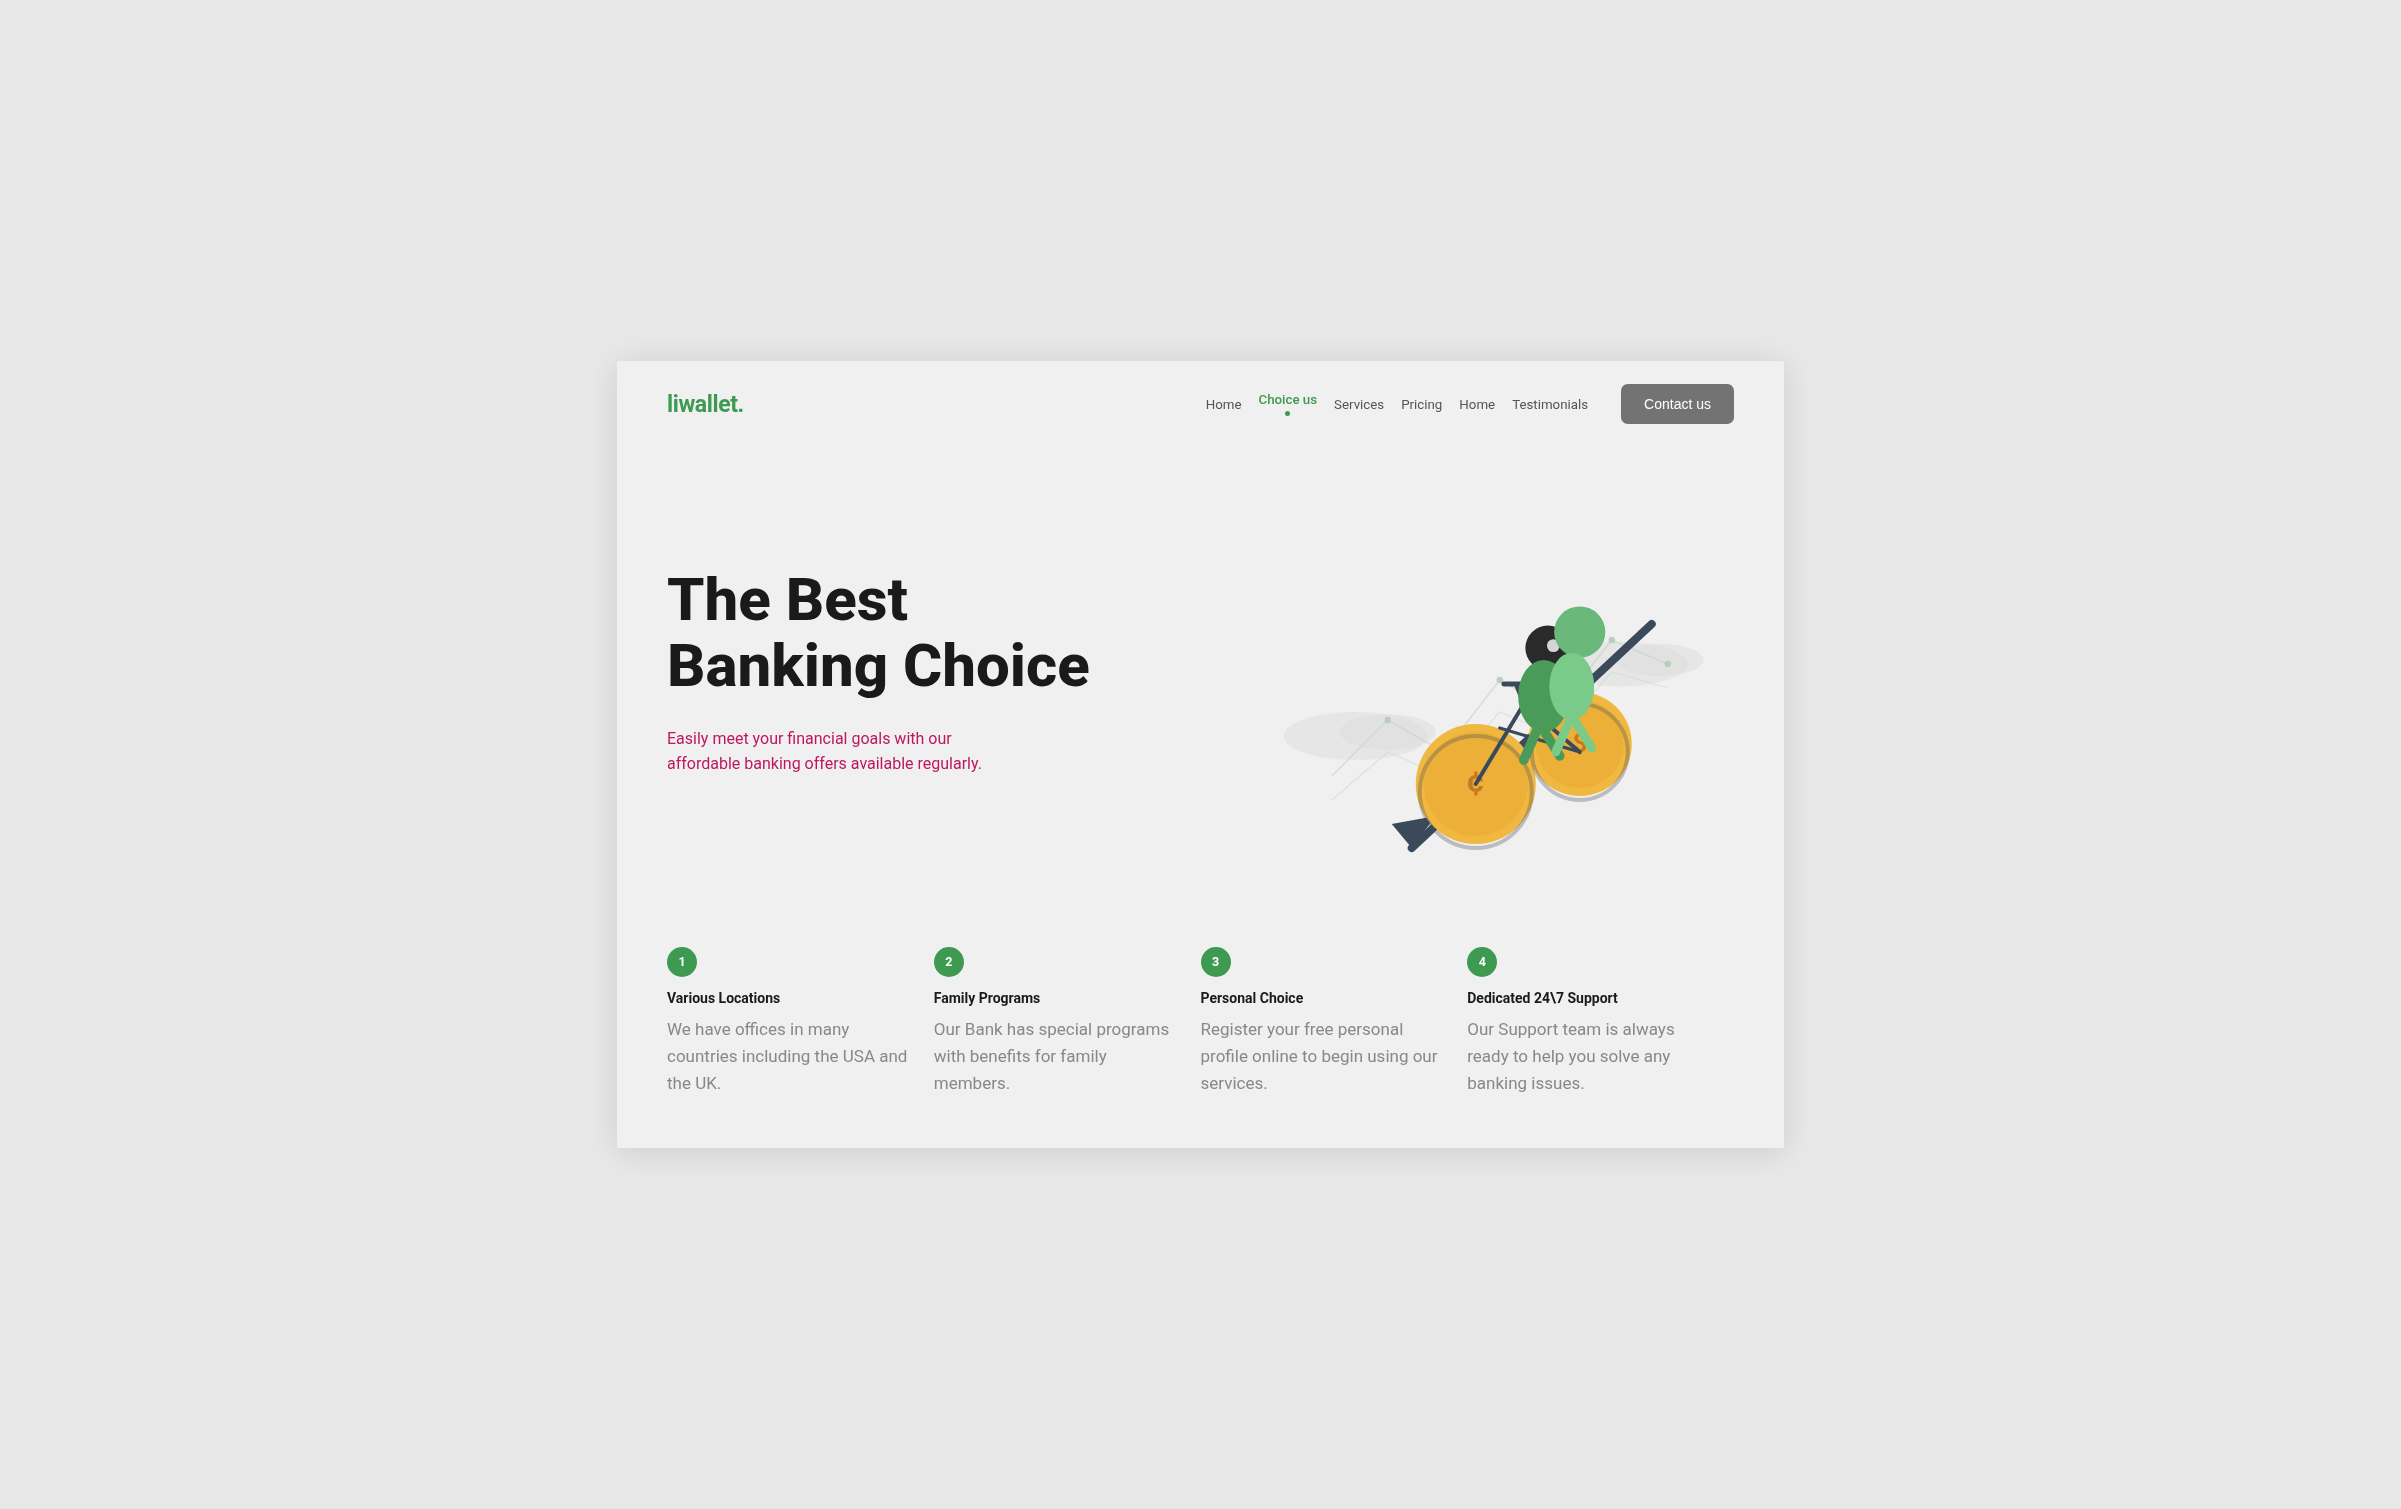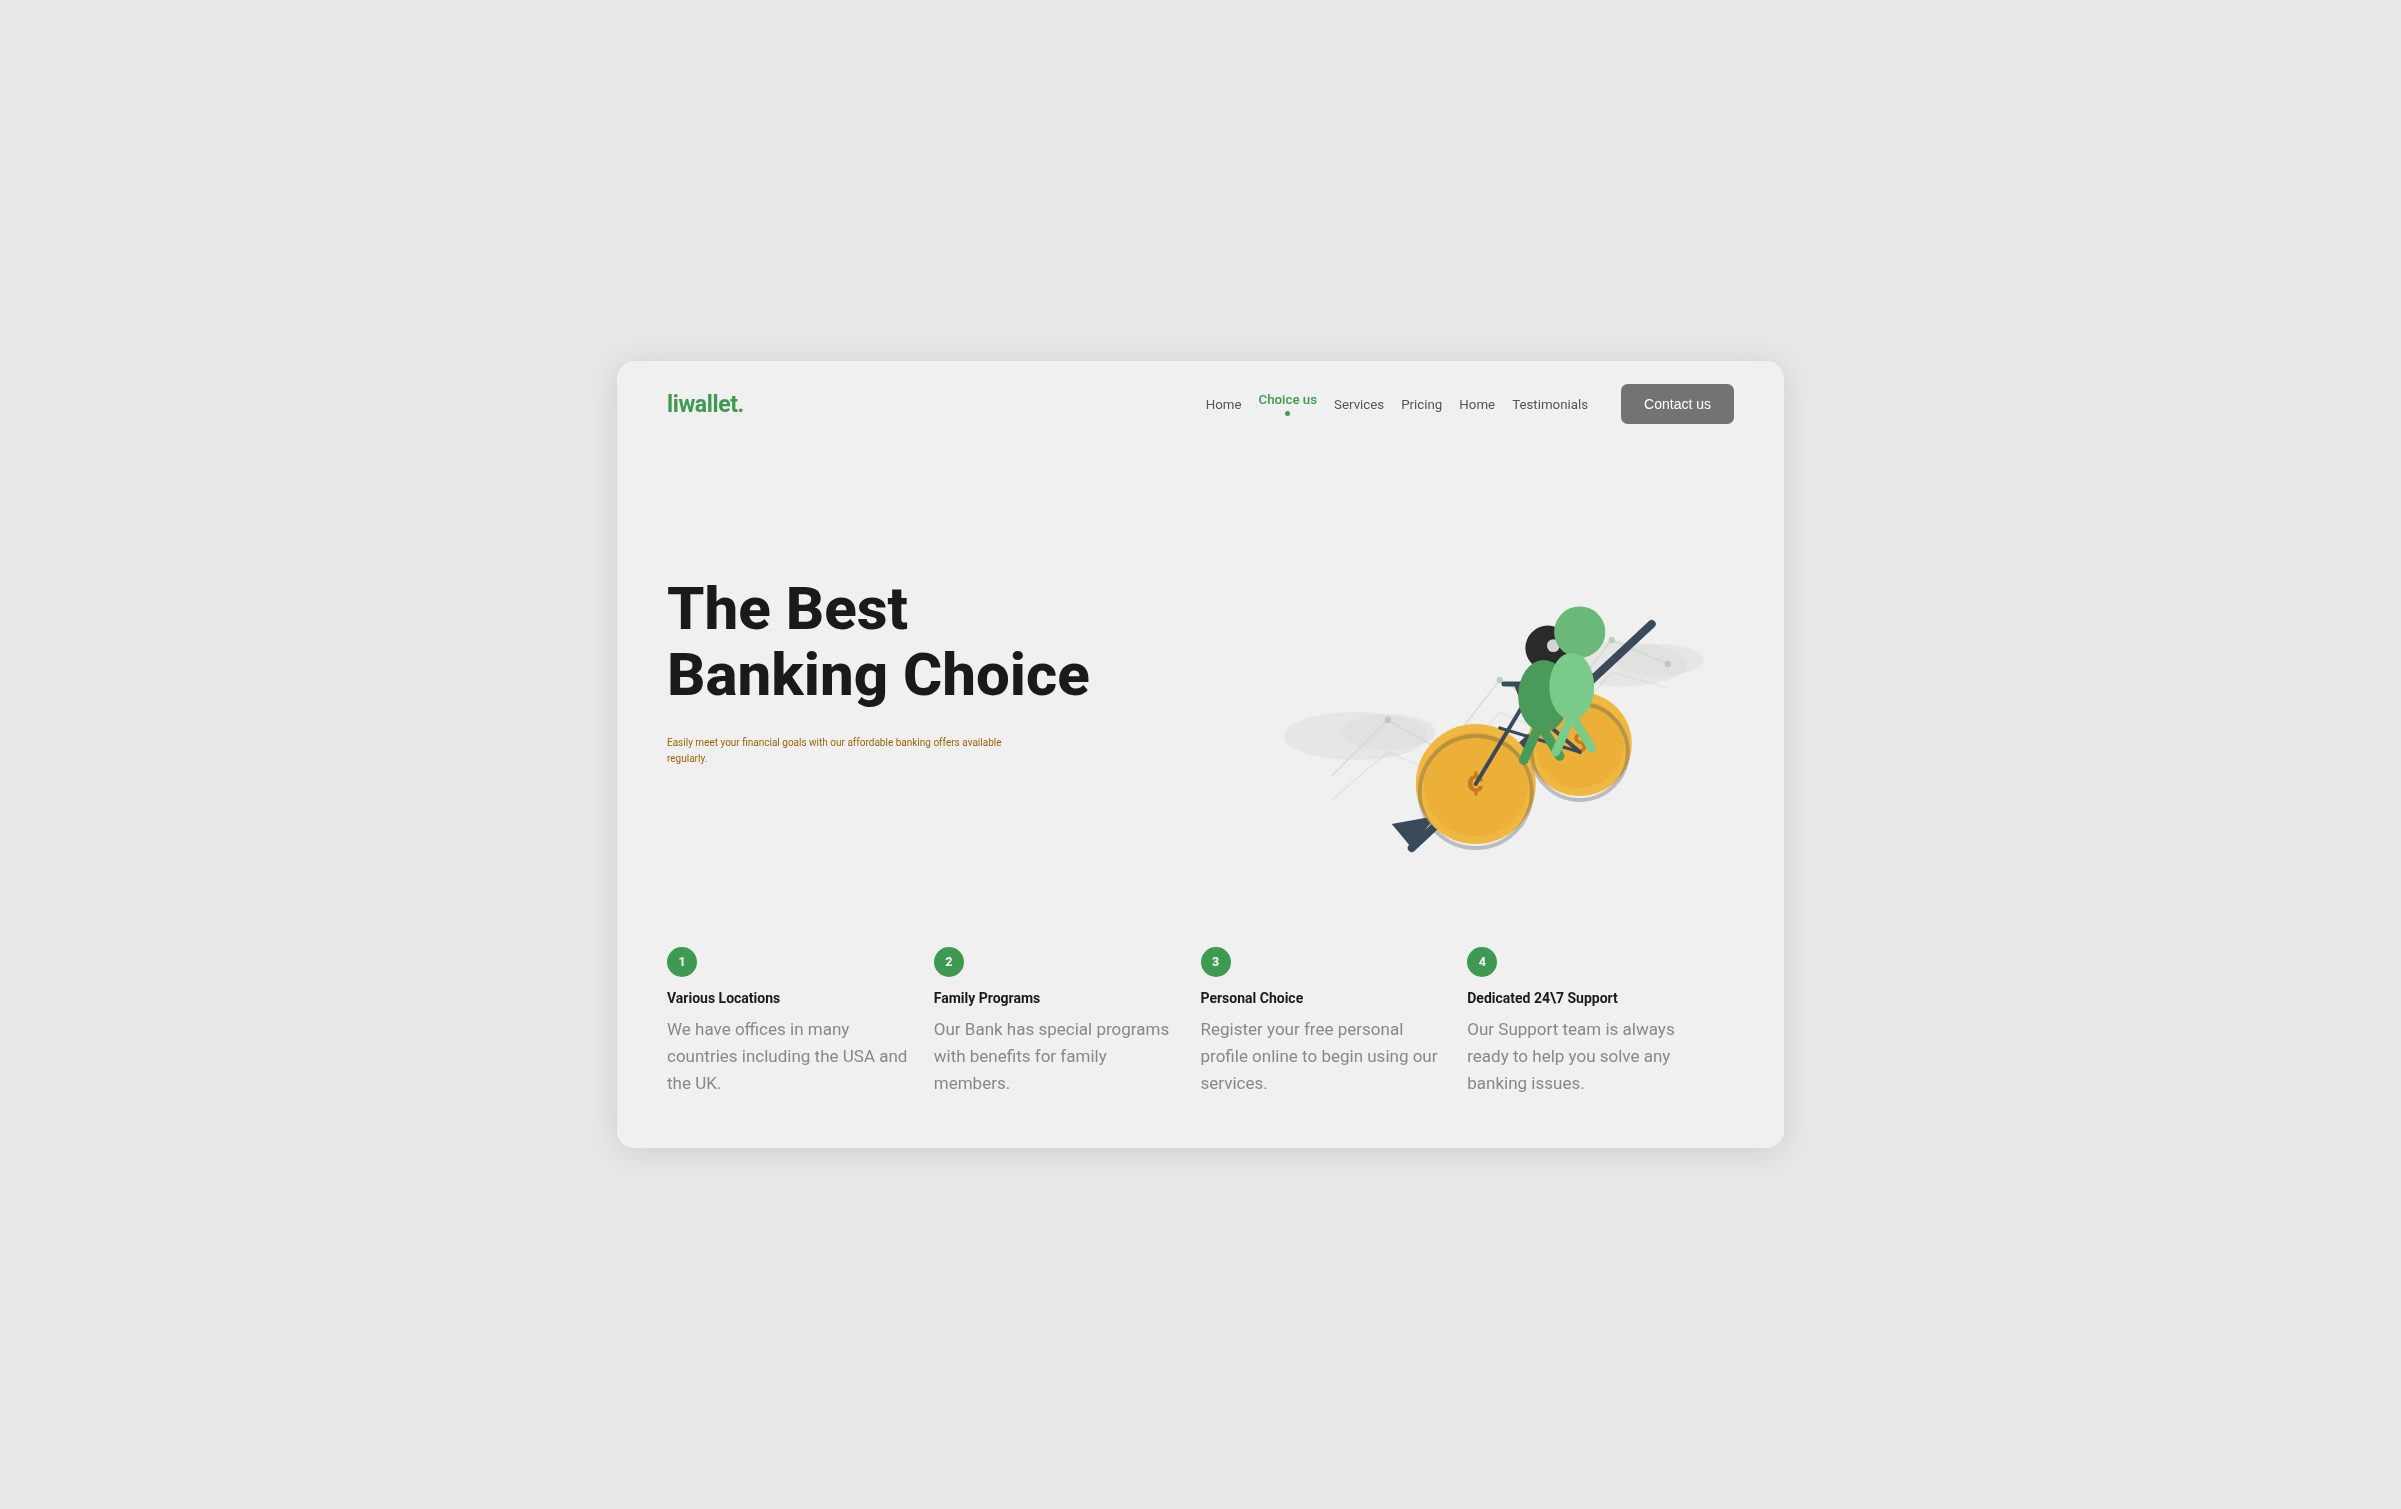--- a/index.html
+++ b/index.html
@@ -7,21 +7,21 @@
       font-family: -apple-system, BlinkMacSystemFont, 'Segoe UI', Roboto, sans-serif;
       background: #e8e8e8;
       display: flex;
       align-items: center;
       justify-content: center;
       min-height: 100vh;
       padding: 16.7px;
     }
     .page-wrapper {
       background: #f0f0f0;
-      border-radius: 18px;
+      border-radius: 3px;
       width: 100%;
       max-width: 1167px;
       overflow: hidden;
       box-shadow: 0 3.3px 33px rgba(0,0,0,0.12);
     }
     
     .navbar {
       display: flex;
       align-items: center;
       padding: 23px 50px;
@@ -89,22 +89,22 @@
       z-index: 2;
     }
     .hero-title {
       font-size: 60px;
       font-weight: 800;
       color: #1a1a1a;
       line-height: 1.1;
       margin-bottom: 27px;
     }
     .hero-subtitle {
-      font-size: 10px;
-      color: #a16207;
+      font-size: 16px;
+      color: #be185d;
       line-height: 1.6;
       max-width: 350px;
       margin-top: 12px;
     }
     .hero-illustration {
       flex: 0 0 50%;
       position: relative;
       height: 384px;
       display: flex;
       align-items: center;

